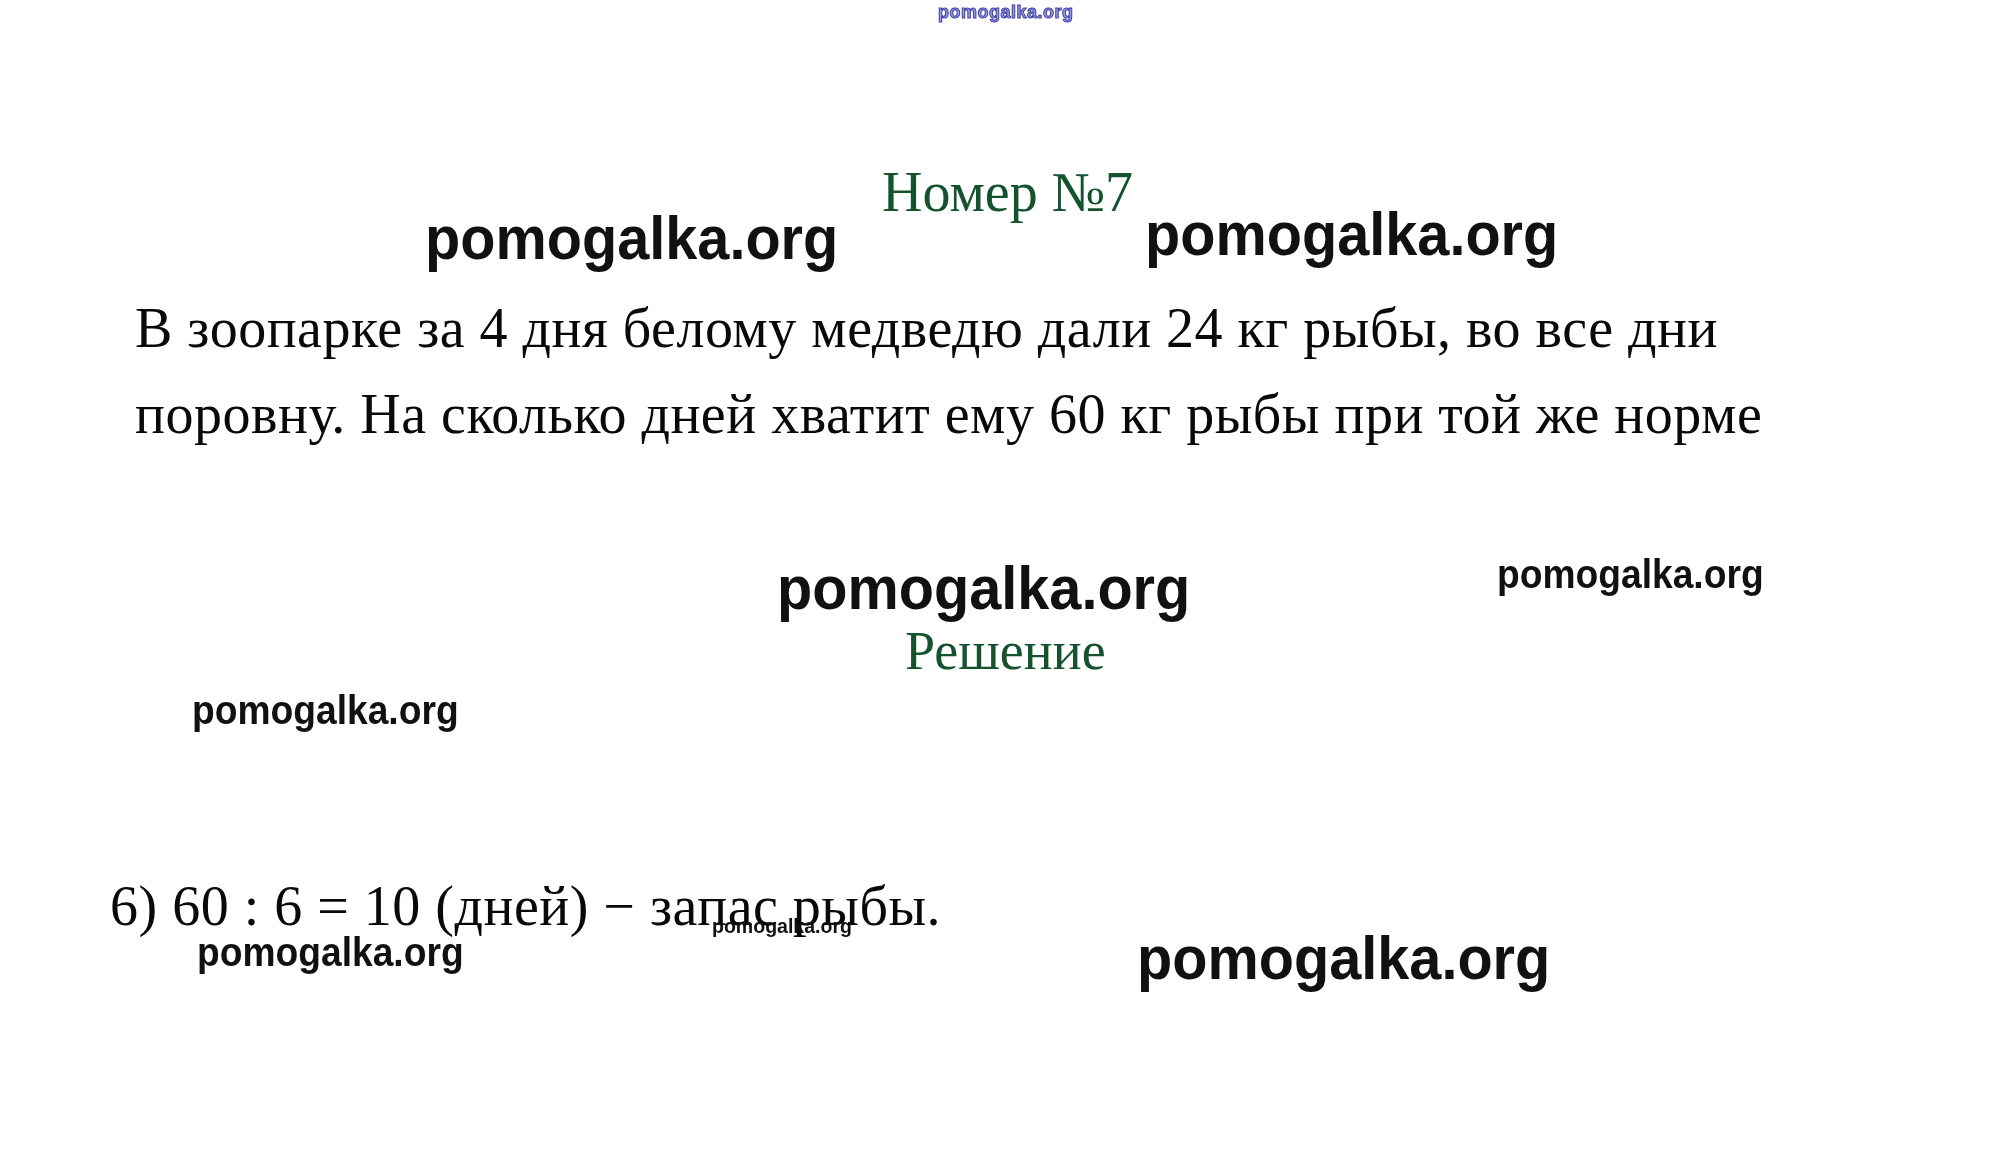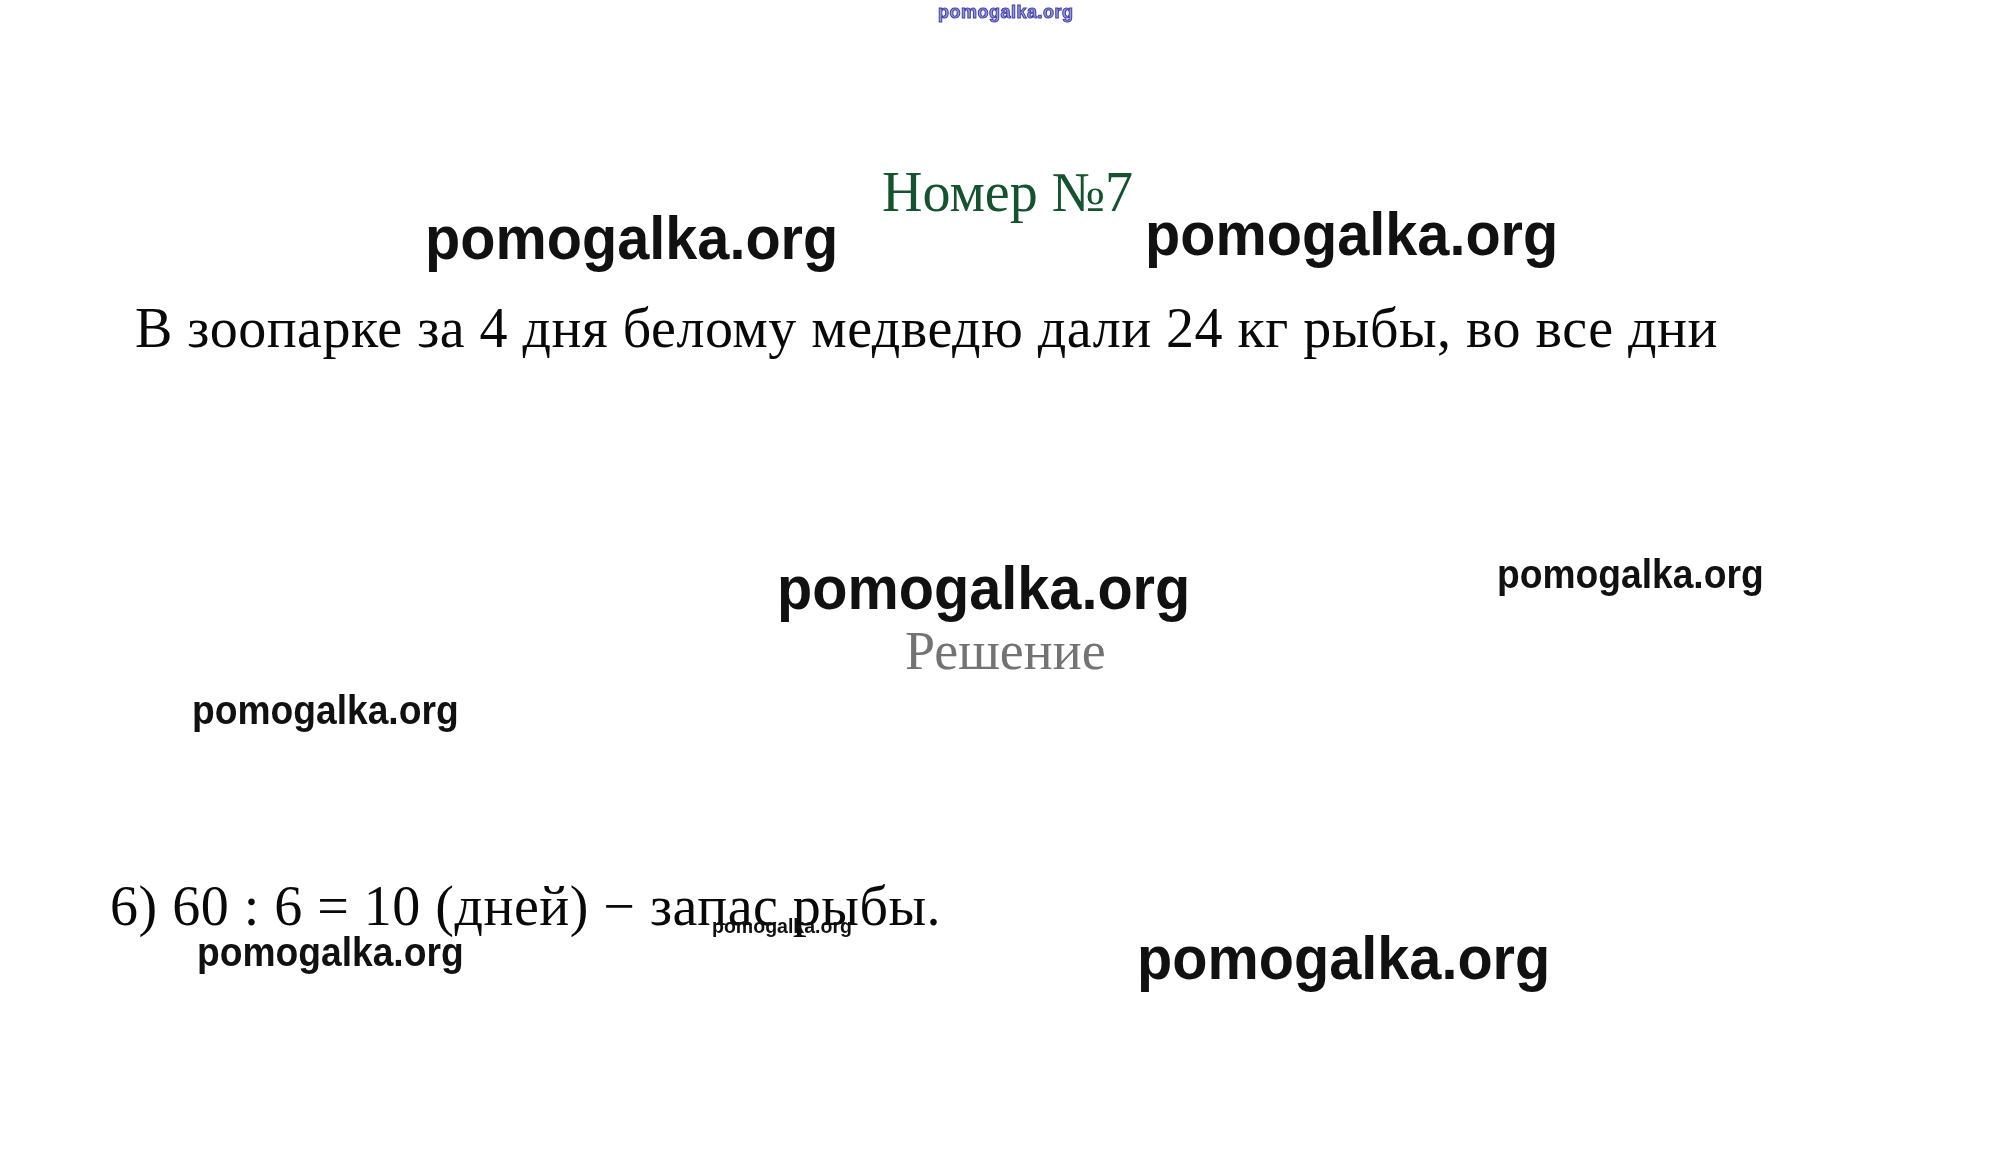--- a/index.html
+++ b/index.html
@@ -48,38 +48,39 @@
   }
 
   .title-serif {
     font-family: "Liberation Serif", serif;
     font-size: 56px;
     color: #14532d;
   }
   .heading-serif {
     font-family: "Liberation Serif", serif;
     font-size: 54px;
-    color: #737373;
+    color: #14532d;
   }
 </style>
 </head>
 <body>
 
 <div class="page">
 
   <div class="abs wm-blue" style="left: 938px; top: 2px;">pomogalka.org</div>
 
   <div class="abs wm wm-big" style="left: 425px; top: 202px;">pomogalka.org</div>
 
   <div class="abs title-serif" style="left: 882px; top: 160px;">Номер №7</div>
 
   <div class="abs wm wm-big" style="left: 1145px; top: 198px;">pomogalka.org</div>
 
   <div class="abs serif" style="left: 135px; top: 296px;">В зоопарке за 4 дня белому медведю дали 24 кг рыбы, во все дни</div>
 
+  <div class="abs serif" style="left: 135px; top: 382px;">поровну. На сколько дней хватит ему 60 кг рыбы при той же норме</div>
 
 
   <div class="abs wm wm-big" style="left: 777px; top: 552px;">pomogalka.org</div>
 
   <div class="abs wm wm-medium" style="left: 1497px; top: 552px;">pomogalka.org</div>
 
   <div class="abs heading-serif" style="left: 905px; top: 620px;">Решение</div>
 
   <div class="abs wm wm-medium" style="left: 192px; top: 688px;">pomogalka.org</div>
 

